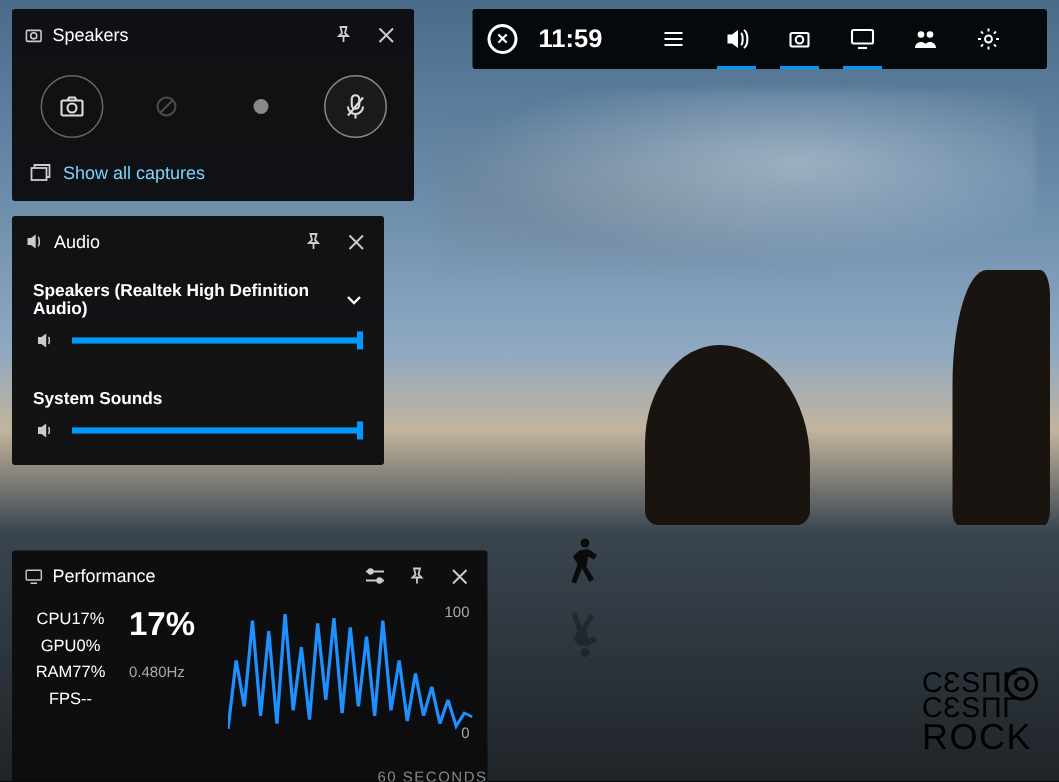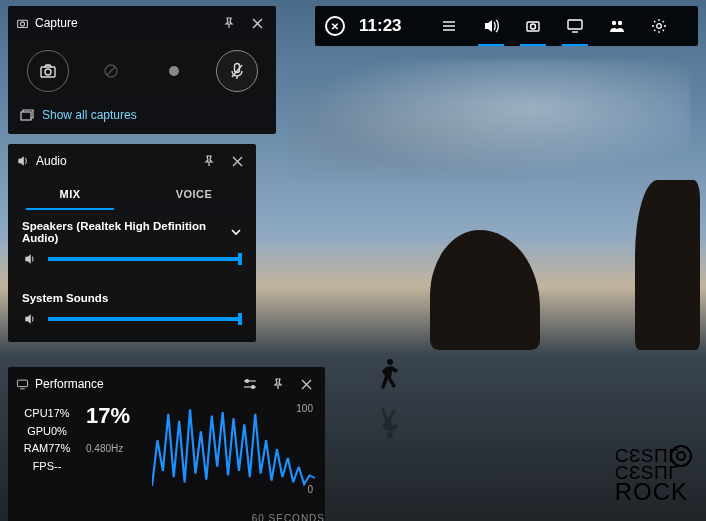--- a/index.html
+++ b/index.html
@@ -79,21 +79,21 @@
   <div class="watermark">
     <div class="swirl"></div>
     <div class="l1">CƐSΠΓ</div>
     <div class="l2">CƐSΠΓ</div>
     <div class="l3">ROCK</div>
   </div>
 </div>
 
 <div class="topbar">
   <div class="xbox">✕</div>
-  <div class="time">11:23</div>
+  <div class="time">11:59</div>
   <div style="flex:0 0 6px"></div>
   <div class="tbtn">
       <svg width="16" height="16" viewBox="0 0 16 16" stroke="#fff" stroke-width="1.4">
         <line x1="2" y1="4" x2="14" y2="4"></line>
         <line x1="2" y1="8" x2="14" y2="8"></line>
         <line x1="2" y1="12" x2="14" y2="12"></line>
       </svg>
     </div>
   <div class="tbtn active">
       <svg width="18" height="18" viewBox="0 0 18 18" fill="#fff">
@@ -129,21 +129,21 @@
 </div>
 
 <div class="panel capture">
   <div class="panel-header">
     <span>
         <svg width="13" height="13" viewBox="0 0 16 16" stroke="#ccc" stroke-width="1.3" fill="none">
           <rect x="2" y="4" width="12" height="9" rx="1"></rect>
           <circle cx="8" cy="8.5" r="2.5"></circle>
         </svg>
       </span>
-    <span class="title">Capture</span>
+    <span class="title">Speakers</span>
     <span class="hbtn">
         <svg width="12" height="12" viewBox="0 0 12 12" stroke="#ccc" stroke-width="1.2" fill="none">
           <path d="M4 1h4l-1 4 2 2H3l2-2z"></path>
           <line x1="6" y1="7" x2="6" y2="11"></line>
         </svg>
       </span>
     <span class="hbtn">
         <svg width="11" height="11" viewBox="0 0 11 11" stroke="#ccc" stroke-width="1.3">
           <line x1="1" y1="1" x2="10" y2="10"></line>
           <line x1="10" y1="1" x2="1" y2="10"></line>
@@ -198,24 +198,20 @@
           <path d="M4 1h4l-1 4 2 2H3l2-2z"></path>
           <line x1="6" y1="7" x2="6" y2="11"></line>
         </svg>
       </span>
     <span class="hbtn">
         <svg width="11" height="11" viewBox="0 0 11 11" stroke="#ccc" stroke-width="1.3">
           <line x1="1" y1="1" x2="10" y2="10"></line>
           <line x1="10" y1="1" x2="1" y2="10"></line>
         </svg>
       </span>
-  </div>
-  <div class="tabs">
-    <div class="tab active">MIX</div>
-    <div class="tab">VOICE</div>
   </div>
   <div class="audio-section">
     <div class="audio-label">
       <span>Speakers (Realtek High Definition Audio)</span>
       <span>
           <svg width="12" height="12" viewBox="0 0 12 12" stroke="#fff" stroke-width="1.6" fill="none">
             <path d="M2 4l4 4 4-4"></path>
           </svg>
         </span>
     </div>

